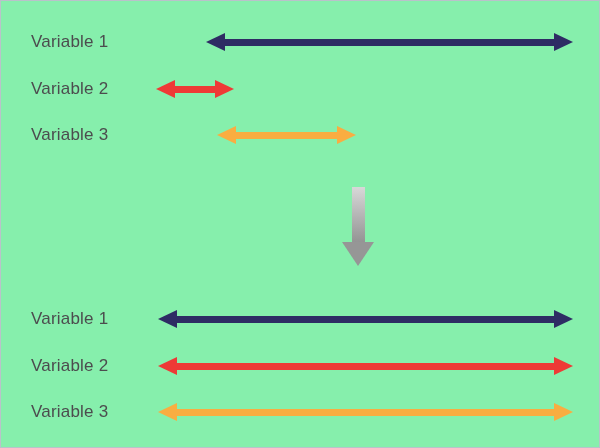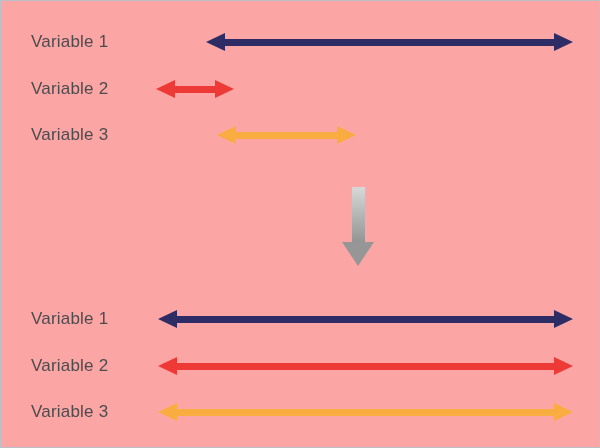--- a/index.html
+++ b/index.html
@@ -6,21 +6,21 @@
     margin: 0;
     padding: 0;
     background: #ffffff;
     font-family: "Liberation Sans", sans-serif;
   }
   .canvas {
     position: relative;
     width: 598px;
     height: 446px;
     border: 1px solid #b9c2ca;
-    background: #fca5a5;
+    background: #86efac;
     overflow: hidden;
   }
   .row {
     position: absolute;
     left: 0;
     right: 0;
     height: 26px;
   }
   .label {
     position: absolute;

